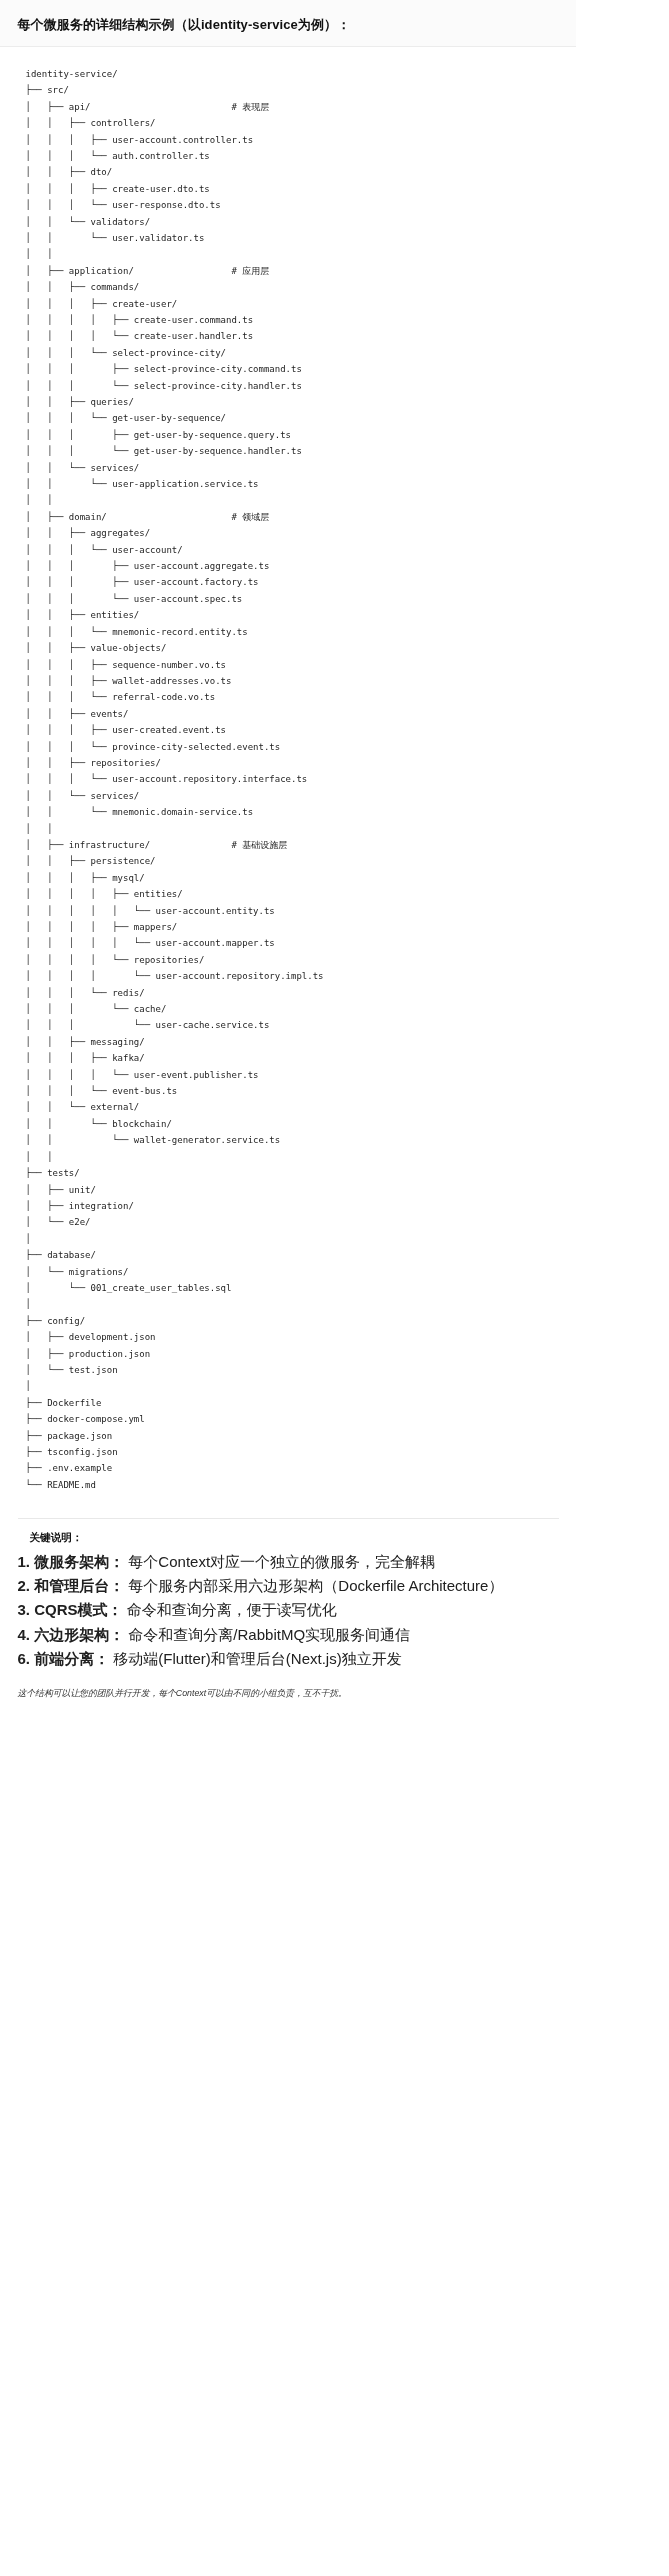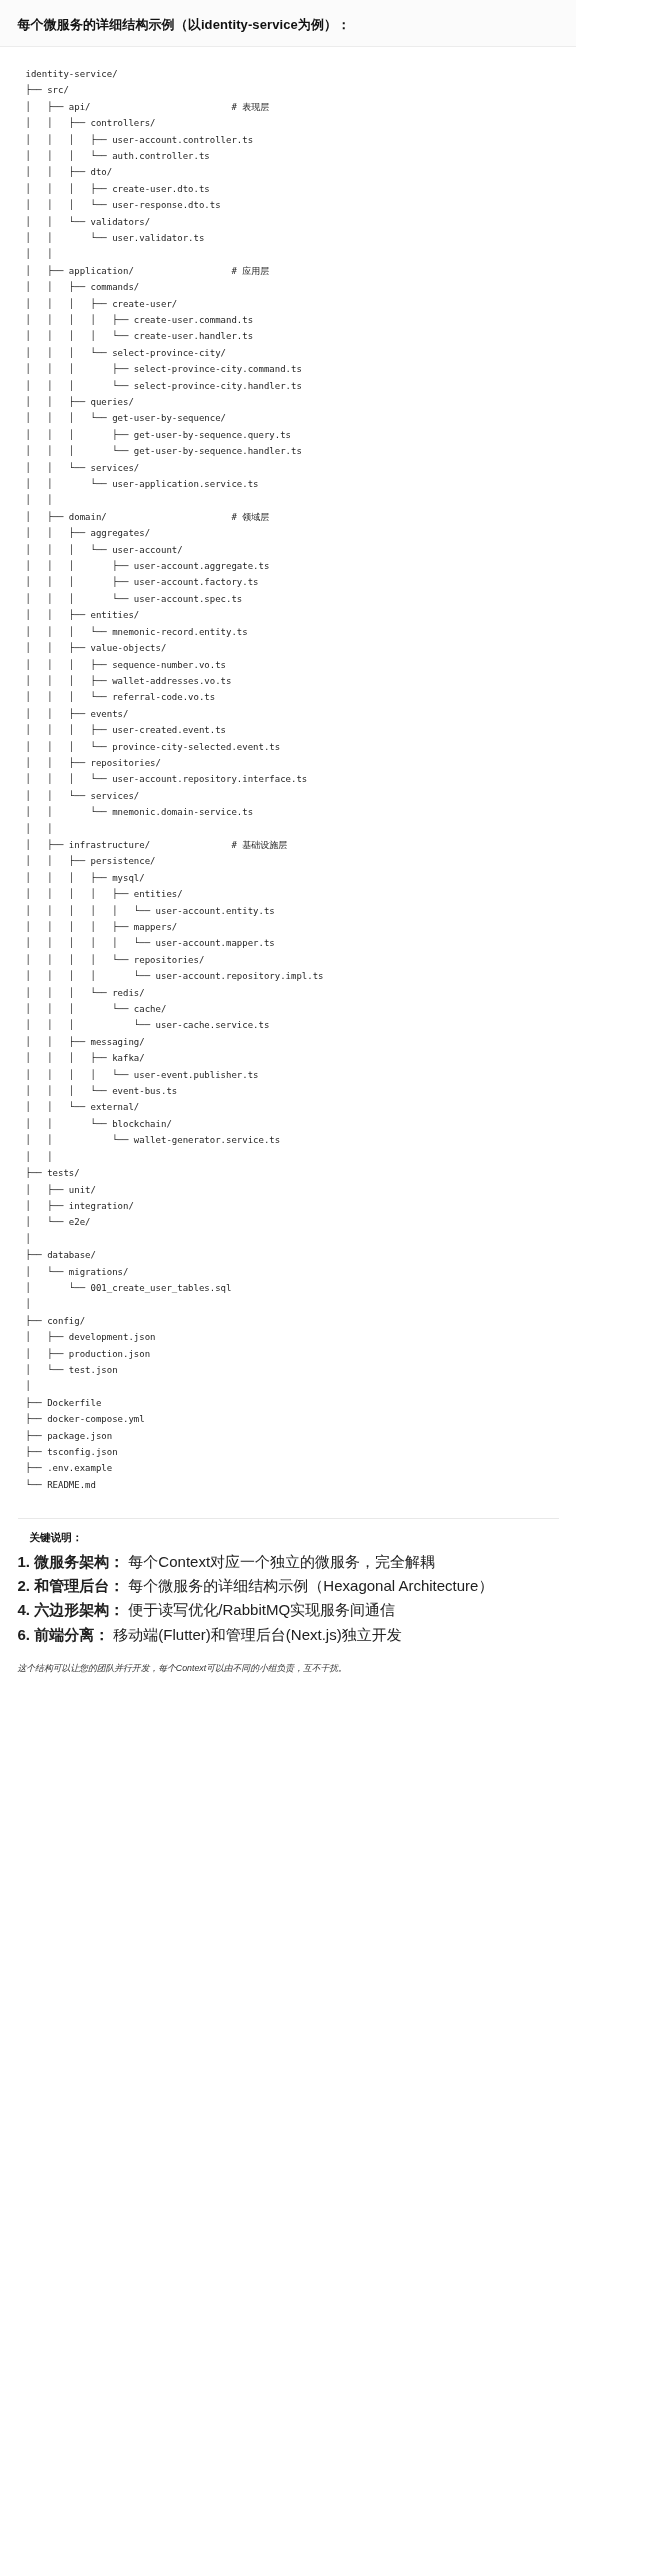--- a/index.html
+++ b/index.html
@@ -191,26 +191,31 @@
     <h2>关键说明：</h2>
     <ol class="note-list">
       <li>
         <span class="note-num">1.</span>
         <span class="note-key">微服务架构：</span>
         <span class="note-text">每个Context对应一个独立的微服务，完全解耦</span>
       </li>
       <li>
         <span class="note-num">2.</span>
         <span class="note-key">和管理后台：</span>
-        <span class="note-text">每个微服务的详细结构示例（Hexagonal Architecture）</span>
+        <span class="note-text">每个服务内部采用六边形架构（Dockerfile Architecture）</span>
+      </li>
+      <li>
+        <span class="note-num">3.</span>
+        <span class="note-key">CQRS模式：</span>
+        <span class="note-text">命令和查询分离，便于读写优化</span>
       </li>
       <li>
         <span class="note-num">4.</span>
         <span class="note-key">六边形架构：</span>
-        <span class="note-text">便于读写优化/RabbitMQ实现服务间通信</span>
+        <span class="note-text">命令和查询分离/RabbitMQ实现服务间通信</span>
       </li>
       <li>
         <span class="note-num">6.</span>
         <span class="note-key">前端分离：</span>
         <span class="note-text">移动端(Flutter)和管理后台(Next.js)独立开发</span>
       </li>
     </ol>
   </div>
 
   <div class="footer">这个结构可以让您的团队并行开发，每个Context可以由不同的小组负责，互不干扰。</div>

